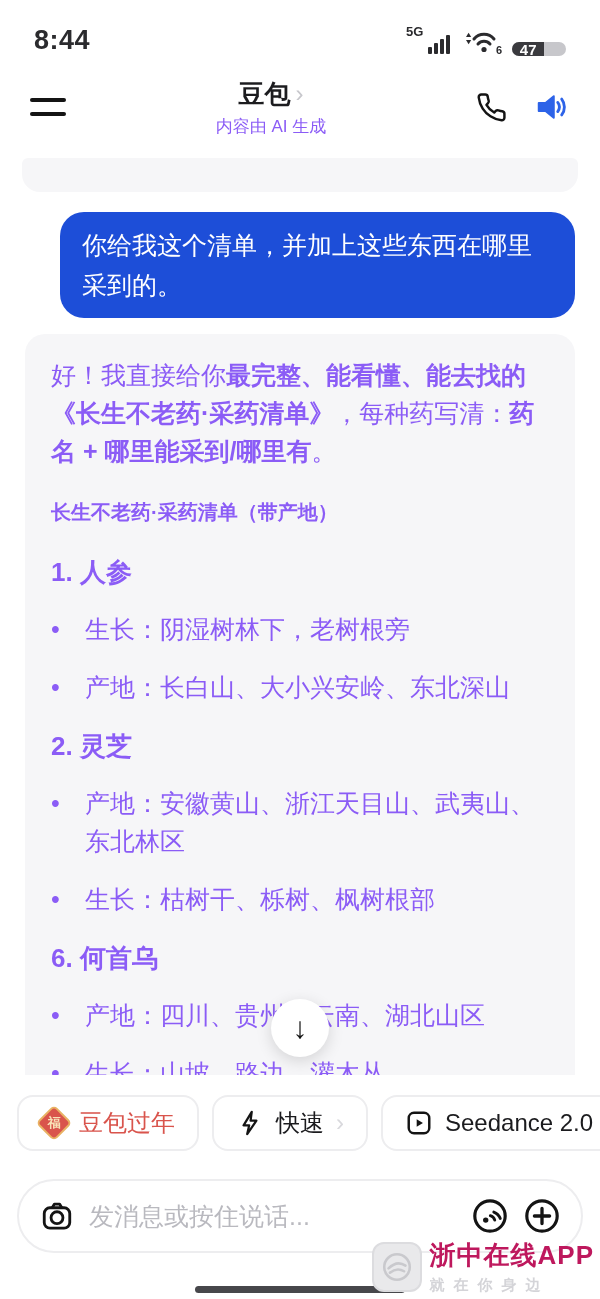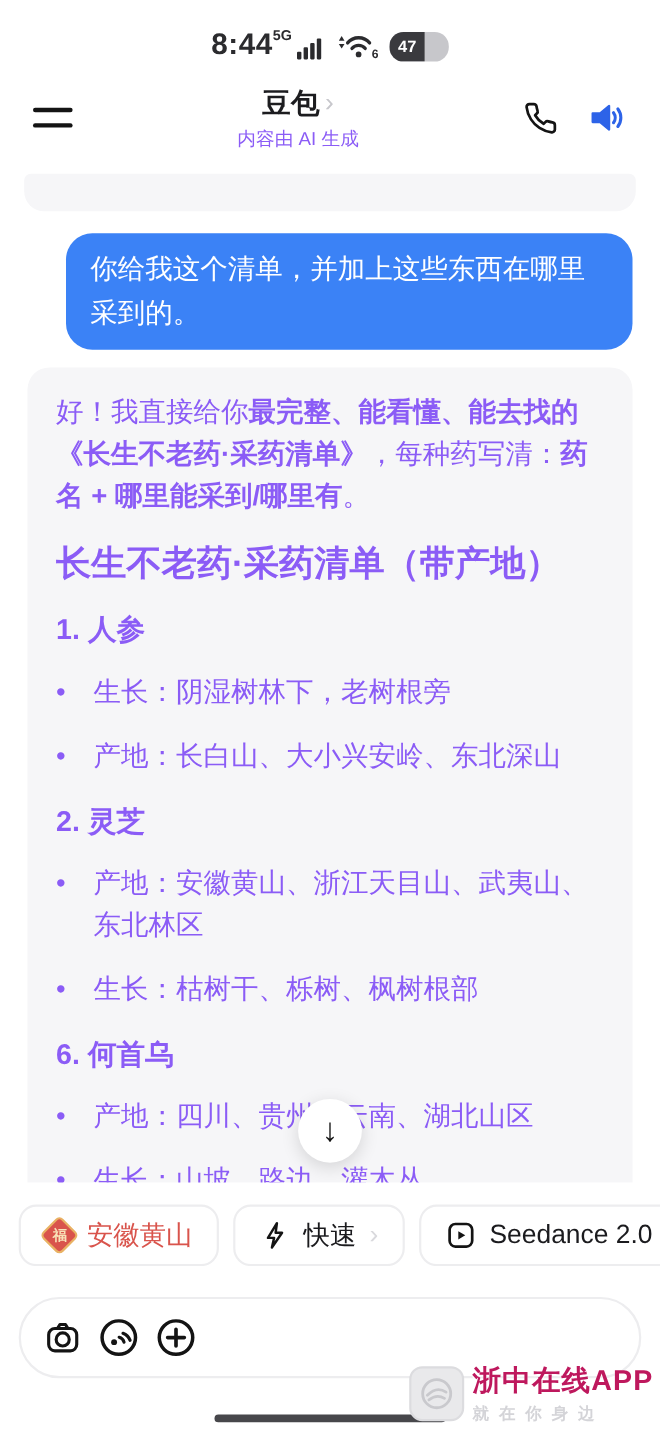--- a/index.html
+++ b/index.html
@@ -1,55 +1,55 @@
 <!DOCTYPE html>
 <html><head>
 <meta charset="utf-8">
 <style>
   * { margin:0; padding:0; box-sizing:border-box; }
   html,body { width:600px; height:1299px; background:#fff; overflow:hidden;
     font-family:"Liberation Sans", sans-serif; }
   .phone { position:relative; width:600px; height:1299px; background:#fff; overflow:hidden; }
 
   
-  .status-bar { height:64px; display:flex; align-items:center; justify-content:center;
+  .status-bar { height:64px; display:flex; align-items:center; justify-content:space-between;
     padding:16px 34px 0; }
   .time { font-size:27px; font-weight:700; color:#2b2b2e; letter-spacing:.5px; }
   .status-icons { display:flex; align-items:flex-end; gap:12px; }
   .signal { position:relative; width:46px; height:32px; }
   .signal .net { position:absolute; top:0; left:0; font-size:13px; font-weight:700; color:#2b2b2e; }
   .bars { position:absolute; bottom:2px; right:2px; display:flex; align-items:flex-end; gap:2px; }
   .bar { width:4px; background:#2b2b2e; border-radius:1px; }
   .b1{height:7px}.b2{height:11px}.b3{height:15px}.b4{height:19px}
   .wifi { position:relative; width:36px; height:30px; }
   .wifi .wifi6 { position:absolute; right:-2px; bottom:0; font-size:11px; font-weight:700; color:#2b2b2e; }
-  .battery { position:relative; width:54px; height:27px; border-radius:13px; background:#c7c7cb; overflow:hidden; }
+  .battery { position:relative; width:54px; height:14px; border-radius:13px; background:#c7c7cb; overflow:hidden; }
   .battery .fill { position:absolute; left:0; top:0; bottom:0; width:60%; background:#3a3a3e; }
   .battery .pct { position:absolute; left:0; top:0; width:60%; height:100%; display:flex;
     align-items:center; justify-content:center; color:#fff; font-size:15px; font-weight:700; }
 
   
   .header { height:86px; display:flex; align-items:center; padding:0 30px; }
   .menu-icon { width:36px; display:flex; flex-direction:column; gap:10px; cursor:pointer; }
   .menu-icon i { height:4px; background:#141414; border-radius:2px; }
   .title-wrap { flex:1; text-align:center; }
   .title-row { display:flex; justify-content:center; align-items:center; gap:5px; }
   .app-title { font-size:26px; font-weight:600; color:#1c1c1f; }
   .title-chevron { color:#c7c7cc; font-size:24px; }
   .subtitle { font-size:17px; color:#8b5cf6; margin-top:3px; }
   .header-actions { display:flex; align-items:center; gap:26px; }
 
   
   .prev-card { margin:8px 22px 0; height:34px; background:#f6f6f8; border-radius:6px 6px 18px 18px; }
-  .user-bubble { width:515px; margin:20px 25px 0 auto; background:#3b82f6; border-radius:24px;
+  .user-bubble { width:515px; margin:20px 25px 0 auto; background:#1d4ed8; border-radius:24px;
     padding:13px 22px; color:#fff; font-size:25px; line-height:40px; }
   .ai-card { margin:16px 25px 0; background:#f6f6f8; border-radius:20px; padding:22px 26px 80px;
     color:#8b5cf6; font-size:25px; line-height:38px; }
   .ai-intro .b { font-weight:700; }
-  .ai-heading { margin-top:22px; font-size:32px; font-weight:700; line-height:40px; }
+  .ai-heading { margin-top:22px; font-size:20px; font-weight:700; line-height:40px; }
   .sec-title { margin-top:22px; font-size:26px; font-weight:700; line-height:36px; }
   .bullet { margin-top:20px; display:flex; line-height:38px; }
   .bullet .dot { flex:none; width:34px; }
   .bullet .dot::before { content:"•"; font-size:25px; }
   .bullet .txt { flex:1; }
 
   
   .fab { position:absolute; left:271px; top:999px; width:58px; height:58px; border-radius:50%;
     background:#fff; box-shadow:0 4px 16px rgba(0,0,0,.14); display:flex; align-items:center;
     justify-content:center; font-size:30px; font-weight:700; color:#141414; cursor:pointer; z-index:5; }
@@ -188,21 +188,21 @@
     <span>↓</span>
   </div>
 
   <div class="bottom-panel">
 
     <div class="chips">
       <div class="chip red">
         <span class="fu">
             <span>福</span>
           </span>
-        <span>安徽黄山</span>
+        <span>豆包过年</span>
       </div>
       <div class="chip">
         <span>
           <svg width="28" height="28" viewBox="0 0 24 24" fill="none" stroke="#141414" stroke-width="1.9" stroke-linejoin="round">
             <path d="M13.5 2.5 L6.5 14 h4.8 L9.6 21.5 L17.5 10 h-5 l1-7.5z"></path>
           </svg>
         </span>
         <span>快速</span>
         <span class="chip-chevron">›</span>
       </div>
@@ -219,20 +219,21 @@
     </div>
 
     <div class="input-bar">
       <span>
         <svg width="36" height="34" viewBox="0 0 24 24" fill="none" stroke="#141414" stroke-width="2" stroke-linejoin="round">
           <rect x="3" y="6.2" width="18" height="14.3" rx="4"></rect>
           <path d="M8.6 6.2 L10.2 3.6 h3.6 L15.4 6.2"></path>
           <circle cx="12" cy="13.2" r="4.2"></circle>
         </svg>
       </span>
+      <input type="text" value="" placeholder="发消息或按住说话..." style="">
       <span>
         <svg width="38" height="38" viewBox="0 0 24 24" fill="none" stroke="#141414">
           <circle cx="12" cy="12" r="9.6" stroke-width="2"></circle>
           <circle cx="9.3" cy="14.6" r="1.7" fill="#141414" stroke="none"></circle>
           <path d="M12.2 11.8 a4 4 0 0 1 2.8 2.8" stroke-width="1.8" stroke-linecap="round"></path>
           <path d="M14.4 9.5 a7 7 0 0 1 4.1 4.1" stroke-width="1.8" stroke-linecap="round"></path>
         </svg>
       </span>
       <span>
         <svg width="38" height="38" viewBox="0 0 24 24" fill="none" stroke="#141414" stroke-linecap="round">

